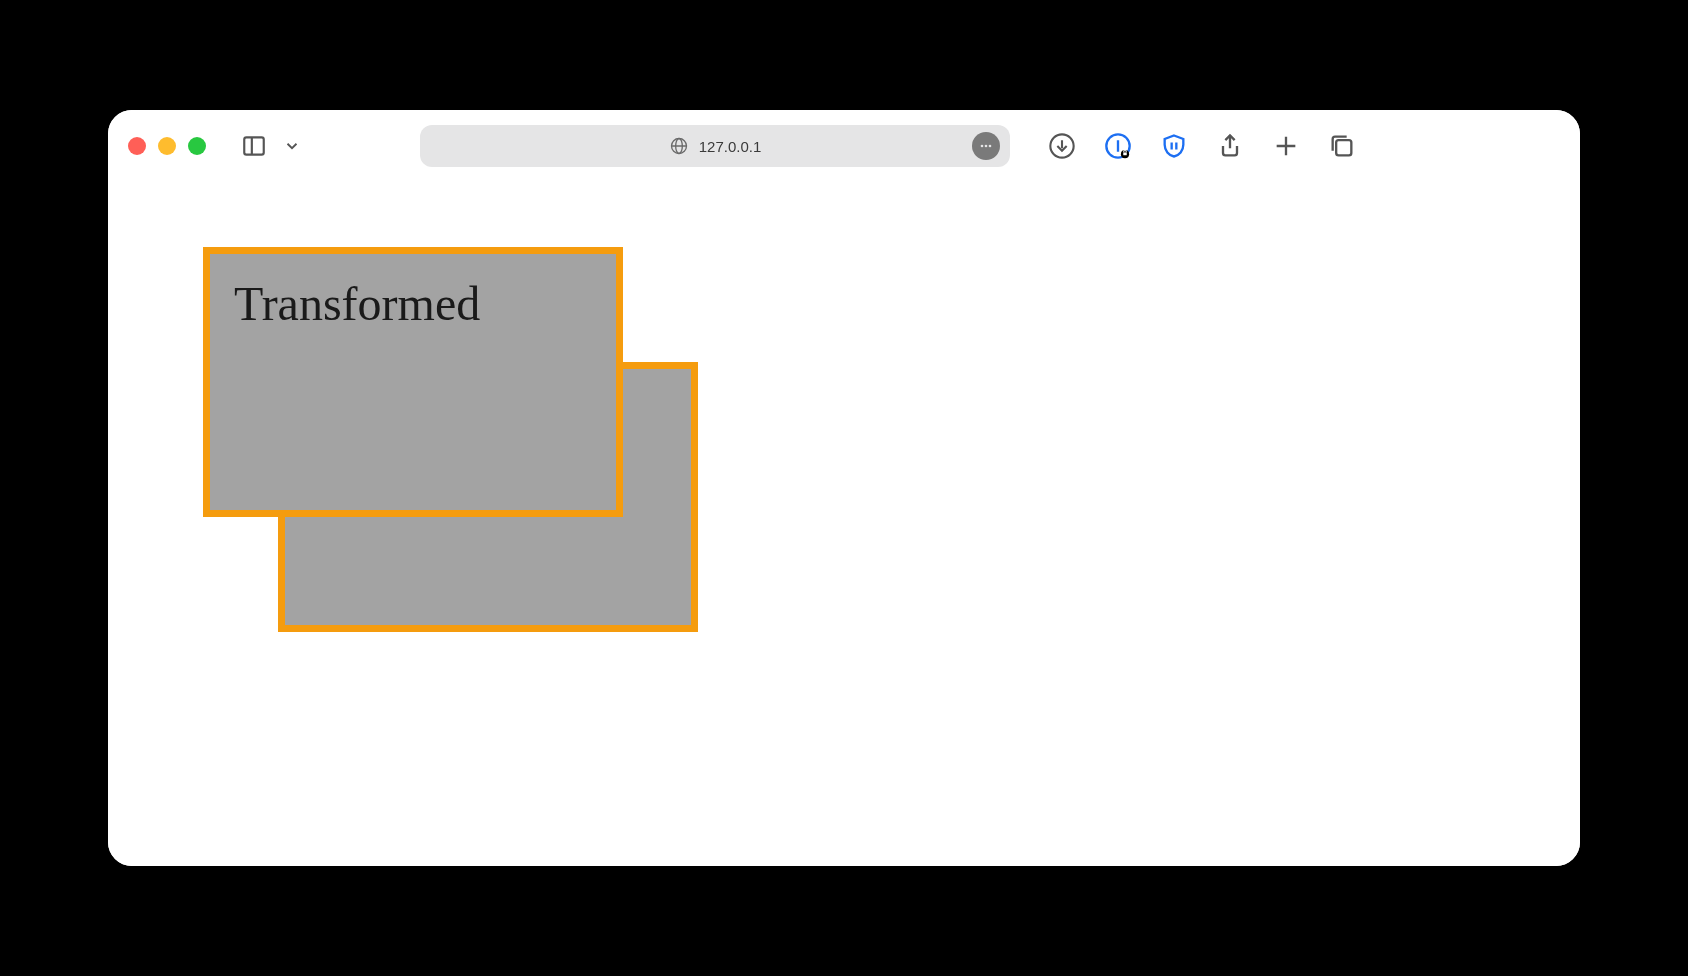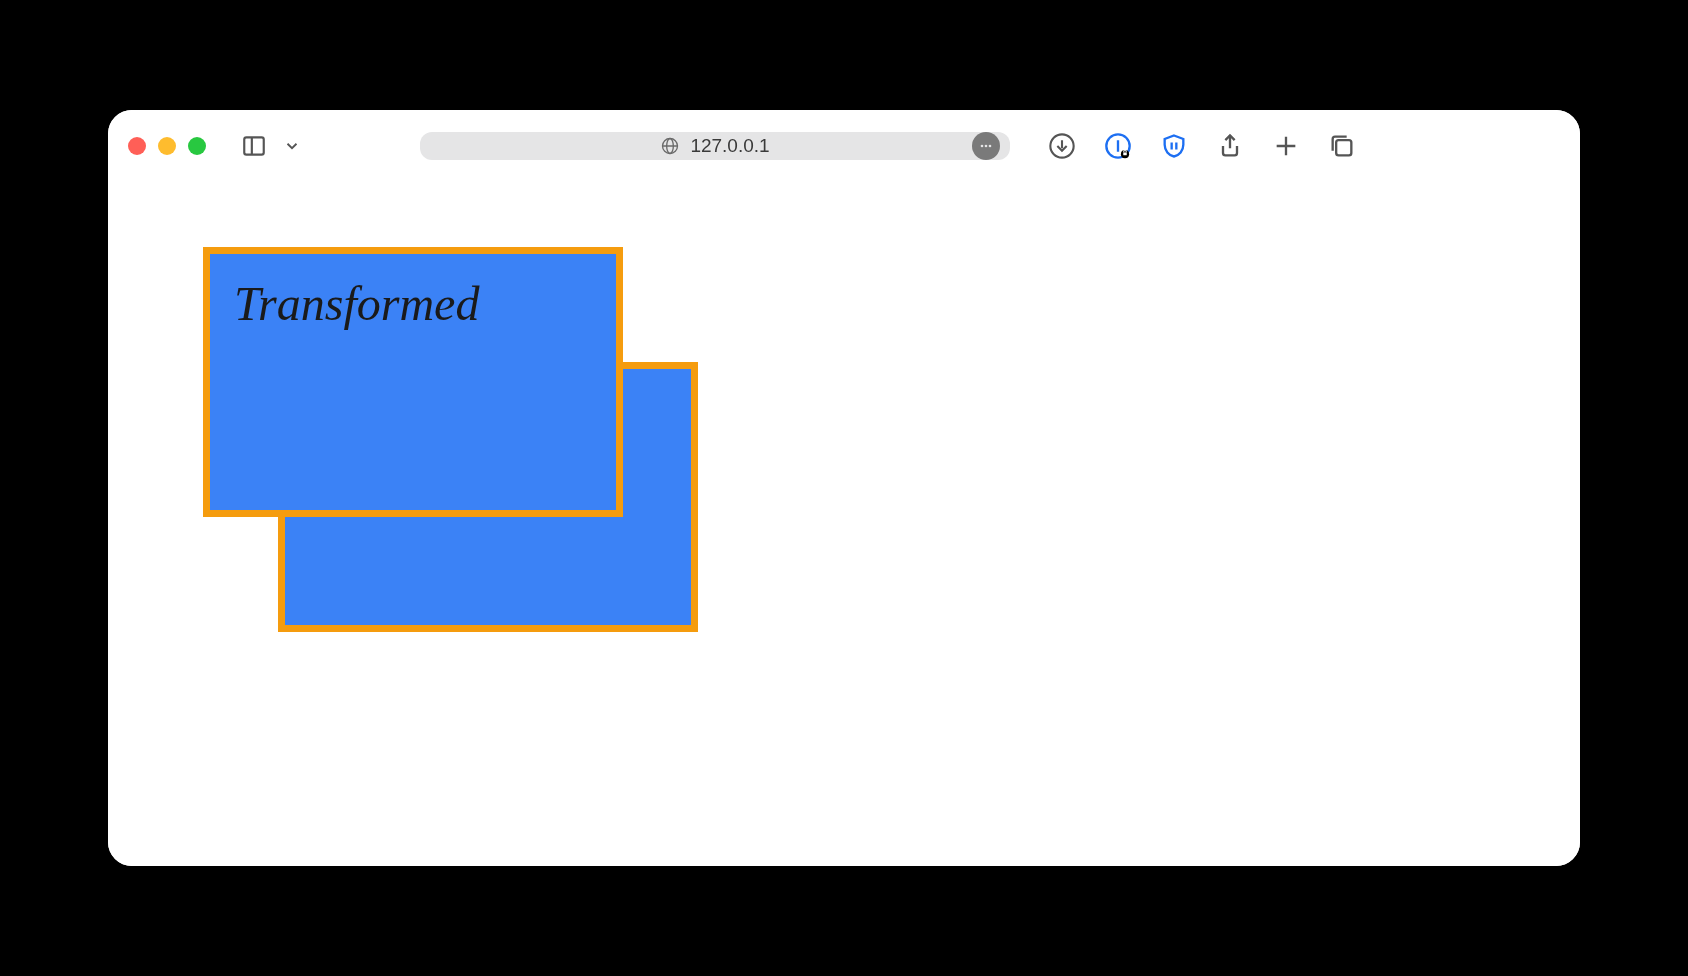--- a/index.html
+++ b/index.html
@@ -71,28 +71,28 @@
     }
 
     .icon-btn svg {
       width: 26px;
       height: 26px;
     }
 
     .address-bar {
       flex: 0 0 590px;
       margin-left: 100px;
-      height: 28px;
+      height: 42px;
       background: #e5e5e6;
       border-radius: 12px;
       display: flex;
       align-items: center;
       justify-content: center;
       position: relative;
-      font-size: 19px;
+      font-size: 15px;
       color: #3a3a3a;
     }
 
     .address-bar .globe {
       margin-right: 10px;
       width: 20px;
       height: 20px;
       display: flex;
       align-items: center;
       justify-content: center;
@@ -126,22 +126,21 @@
       flex: 1;
       position: relative;
       background: #fff;
     }
 
     .box {
       position: absolute;
       width: 420px;
       height: 270px;
       border: 7px solid #f59c0e;
-      background: #3b82f6;
-      font-style: italic;
+      background: #a3a3a3;
     }
 
     .box.back {
       left: 170px;
       top: 180px;
     }
 
     .box.front {
       left: 95px;
       top: 65px;

